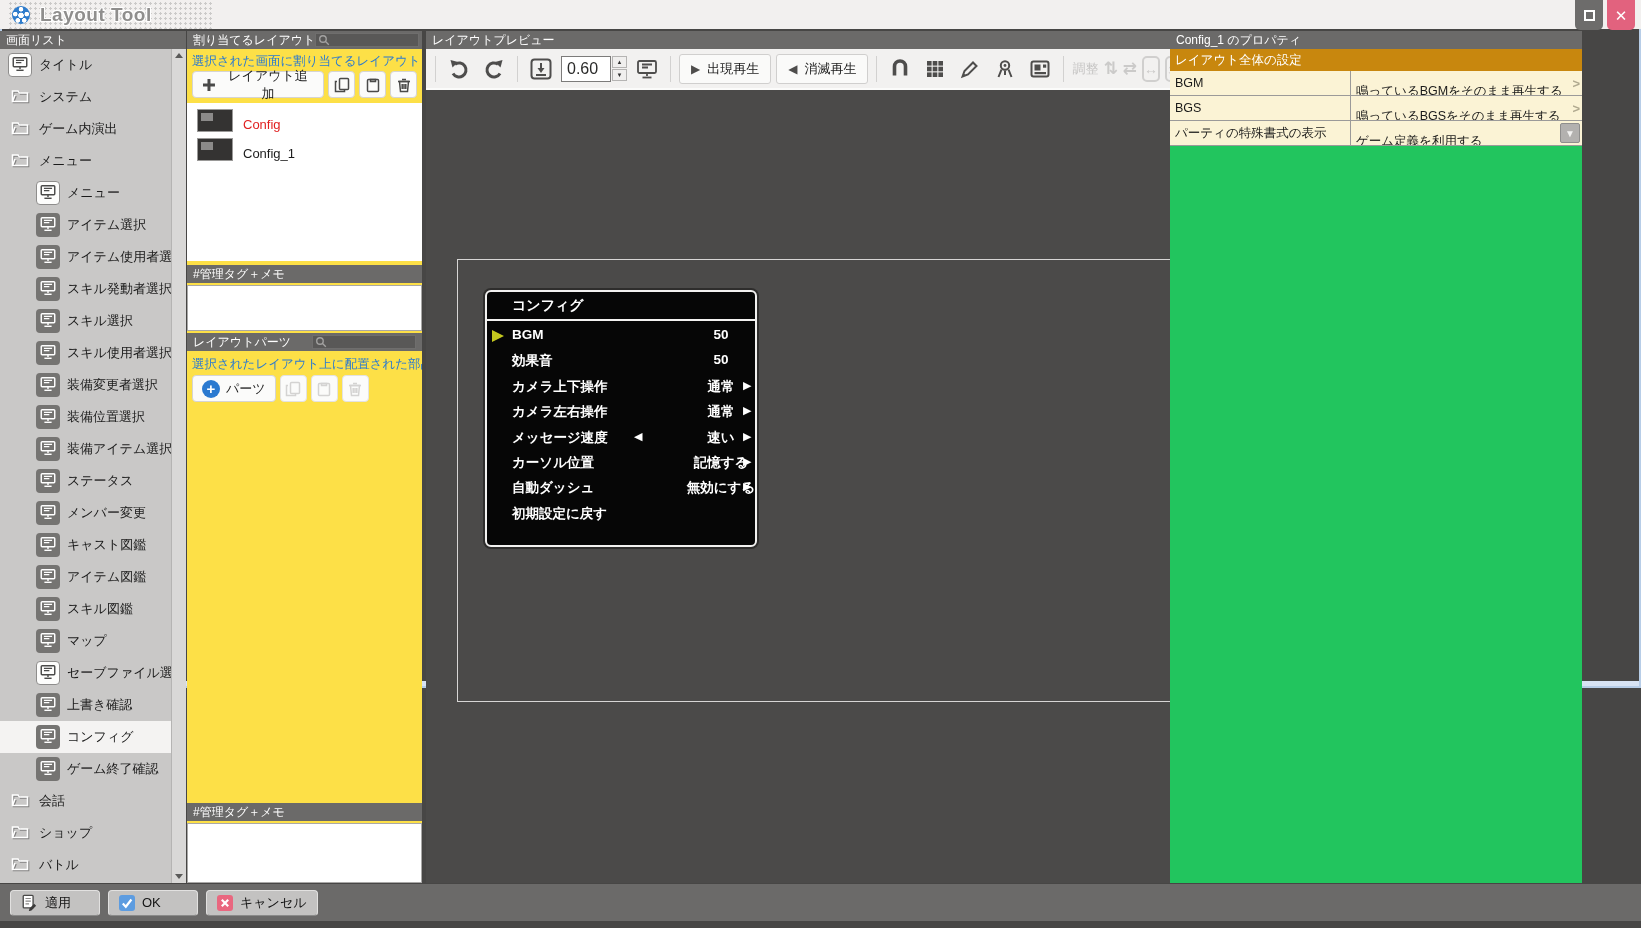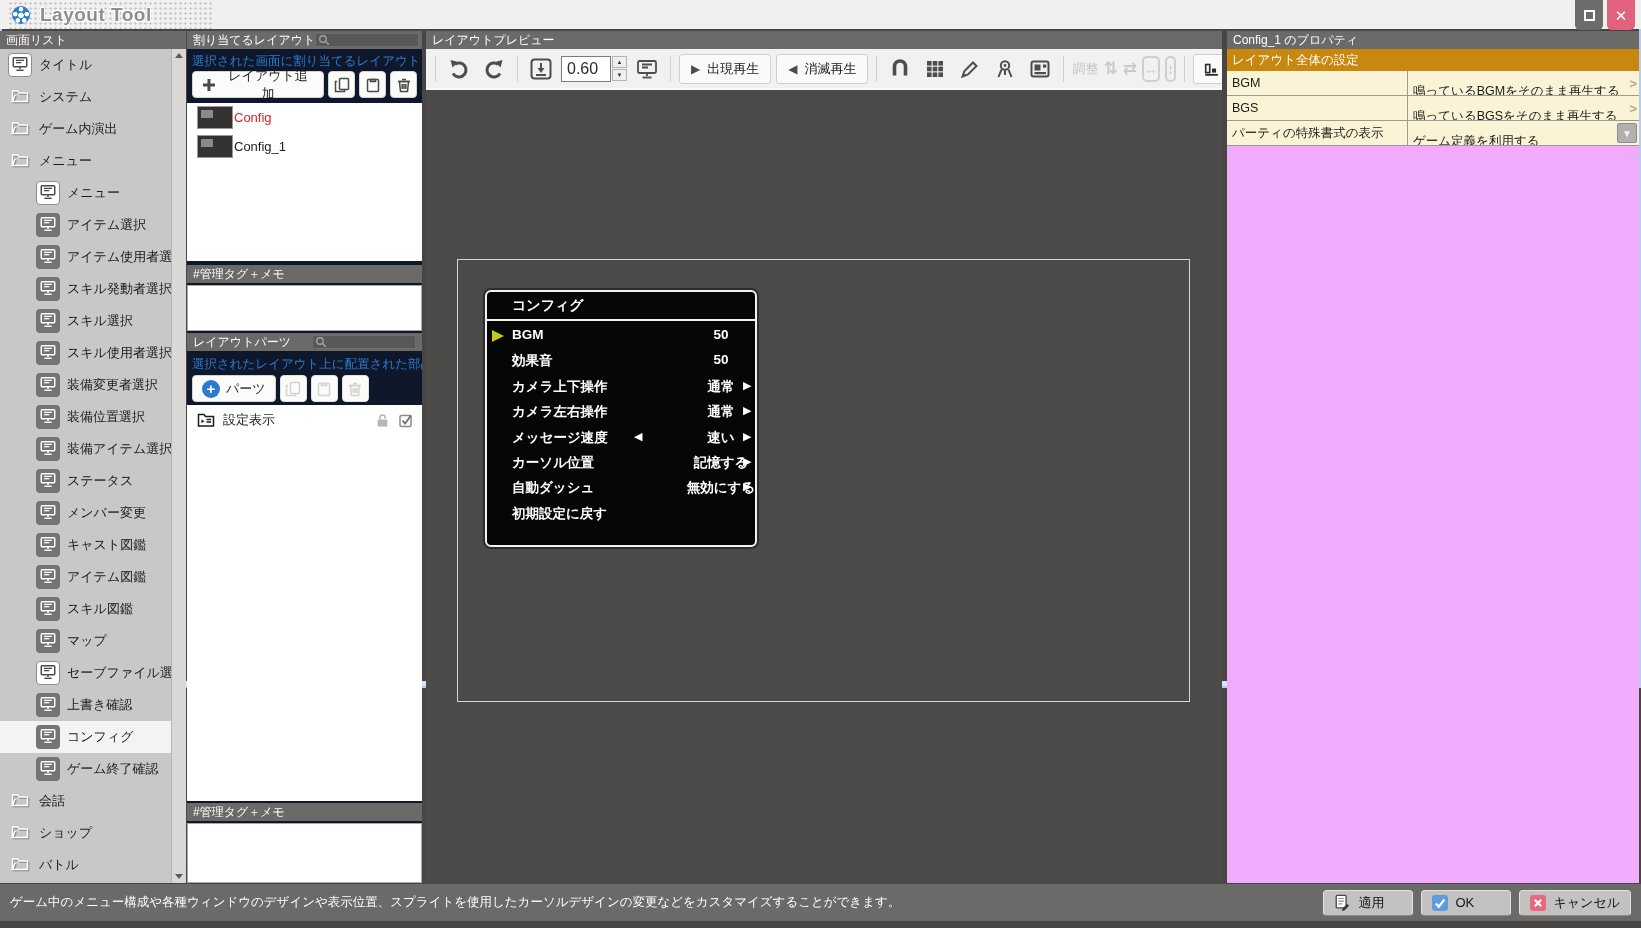--- a/index.html
+++ b/index.html
@@ -18,21 +18,21 @@
   radial-gradient(circle 2px at 68% 80%,#fff 2px,transparent 2.6px),
   radial-gradient(circle 2.5px at 50% 52%,#fff 2.5px,transparent 3px),#2e7ccc}
 .title-text{font-size:19px;font-weight:bold;color:#8f8e8d;letter-spacing:.5px;
   text-shadow:1px 1px 0 #fff,-1px -1px 0 #fff,1px -1px 0 #fff,-1px 1px 0 #fff}
 .winbtns{position:absolute;top:0;right:6px;display:flex;gap:4px}
 .winbtn{width:28px;height:30px;border-radius:0 0 5px 5px;display:flex;align-items:center;justify-content:center;cursor:pointer}
 .winbtn.max{background:#6d6c6b}.winbtn.close{background:#e2627e}
 .max-glyph{width:11px;height:11px;border:2px solid #fff}
 .close-glyph{color:#fff;font-weight:bold;font-size:15px;line-height:1}
 
-.panel{position:absolute;top:31px;height:852px;background:#0f172a;overflow:hidden}
+.panel{position:absolute;top:31px;height:852px;background:#fde047;overflow:hidden}
 .phead{height:18px;background:#6b6a69;color:#fff;font-size:12px;display:flex;align-items:center;padding:0 6px;white-space:nowrap}
 .search{margin-left:auto;width:104px;height:14px;background:#595857;border:1px solid #6f6e6d;display:flex;align-items:center;padding:0 2px;gap:2px}
 .search input{flex:1;min-width:0;background:transparent;border:0;outline:0;color:#ddd;font-size:10px}
 
 #sidebar{left:0;width:186px;background:#c9c8c7}
 .slist{position:absolute;top:18px;left:0;right:15px;bottom:0}
 .sitem{height:32px;display:flex;align-items:center;gap:7px;padding-left:8px;font-size:13px;color:#1b1b1b;white-space:nowrap;cursor:pointer}
 .sitem.indent{padding-left:36px}
 .sitem.selected{background:#f4f3f2;width:186px}
 .sicon{width:24px;height:24px;border-radius:4px;display:flex;align-items:center;justify-content:center;flex:0 0 auto}
@@ -47,21 +47,21 @@
 .sec{position:absolute;left:0;right:0}
 .note{color:var(--accent-blue);font-size:12.5px;padding:3px 5px;white-space:nowrap;overflow:hidden}
 .mtoolbar{display:flex;align-items:center;gap:4px;padding:0 5px}
 .btn{display:inline-flex;align-items:center;justify-content:center;gap:6px;background:#fbfbfa;border:1px solid #d5d4d3;border-radius:4px;height:27px;font-size:13px;color:#1c1c1c;padding:0 9px;cursor:pointer}
 .btn.iconbtn{width:27px;padding:0}
 .btn.disabled{border-color:#e3e2e1;cursor:default}
 .btn.disabled svg{stroke:#d4d3d2}
 .btn svg{stroke:#4a4a49}
 .plus-circle{width:18px;height:18px;border-radius:50%;background:var(--accent-blue);color:#fff;display:flex;align-items:center;justify-content:center;font-weight:bold;font-size:15px;line-height:1}
 .wlist{background:#fff;overflow:hidden}
-.lrow{height:29px;display:flex;align-items:center;padding-left:10px;gap:1px;font-size:13px;color:#1c1c1c;cursor:pointer}
+.lrow{height:29px;display:flex;align-items:flex-end;padding-left:10px;gap:10px;font-size:13px;color:#1c1c1c;cursor:pointer}
 .lrow:nth-child(3){background:#f1f0ef}
 .lrow.selected{background:#fff}
 .lrow.selected .lname{color:var(--selected-red)}
 .thumb{width:36px;height:23px;border:1px solid #9a9998;flex:0 0 auto;
   background:linear-gradient(#8b8a89,#8b8a89) 3px 3px/12px 8px no-repeat,#343332}
 .memo-ta{position:absolute;left:0;right:0;top:0;bottom:0;width:100%;height:100%;border:1px solid #a9a8a7;resize:none;outline:0;background:#fff}
 .prow2{height:30px;display:flex;align-items:center;gap:8px;padding:0 8px 0 10px;font-size:13px;color:#1c1c1c}
 .prow2 .spacer{flex:1}
 
 #preview{left:426px;width:796px}
@@ -85,21 +85,21 @@
 .gwin{position:absolute;left:59px;top:200px;width:272px;height:257px;background:#060606;border:2px solid #f2f1f0;border-radius:6px;box-shadow:0 0 0 2px #2e2d2c}
 .gtitle{height:29px;display:flex;align-items:center;padding-left:25px;color:#fff;font-weight:bold;font-size:14px;border-bottom:2px solid #f2f1f0}
 .grows{position:absolute;top:31px;left:0;right:0}
 .grow{position:relative;height:25.4px;color:#fff;font-weight:bold;font-size:13.5px}
 .glabel{position:absolute;left:25px;top:4px;white-space:nowrap}
 .gvalue{position:absolute;left:168px;width:132px;text-align:center;top:4px;white-space:nowrap}
 .gcursor{position:absolute;left:5px;top:7px;width:0;height:0;border:6px solid transparent;border-left:12px solid var(--cursor-yellow);border-right:0}
 .garrowL{position:absolute;left:147px;top:5px;font-size:11px}
 .garrowR{position:absolute;left:256px;top:5px;font-size:11px}
 
-#rightpanel{left:1227px;width:412px;background:#f0abfc}
+#rightpanel{left:1170px;width:412px;background:#22c55e}
 .gold{height:21px;background:var(--gold);color:#fff;font-size:12.5px;display:flex;align-items:center;padding:11px 5px}
 .prop-row{display:flex;height:25px;border-bottom:1px solid #9b9a99;background:var(--cream);font-size:12.5px;color:#1a1a19}
 .prop-name{width:181px;border-right:1px solid #9b9a99;display:flex;align-items:center;padding:0 5px;white-space:nowrap;overflow:hidden}
 .prop-value{flex:1;position:relative;display:flex;align-items:center;padding:17px 16px 0 5px;white-space:nowrap;overflow:hidden}
 .chev{position:absolute;right:2px;top:5px;color:#b0a98f;font-size:13px;font-weight:bold}
 .dropbtn{position:absolute;right:2px;top:2px;width:20px;height:20px;background:#b3b1af;border:1px solid #8f8e8d;border-radius:2px;color:#f2f1f0;font-size:10px;display:flex;align-items:center;justify-content:center;cursor:pointer}
 
 .statusbar{position:absolute;left:0;right:0;top:884px;height:37px;background:#6b6a69;display:flex;align-items:center;padding:0 10px;gap:8px}
 .status-msg{color:#fff;font-size:12.5px;flex:1;white-space:nowrap;overflow:hidden}
 .sbtn{height:26px;min-width:90px;background:#c3c2c1;border:1px solid #e2e1e0;border-bottom-color:#8a8a89;border-radius:4px;display:flex;align-items:center;gap:7px;padding:0 10px;font-size:13px;color:#141414;cursor:pointer}
@@ -574,40 +574,20 @@
           </svg>
       </button>
       <button class="btn iconbtn disabled">
         <svg width="16" height="16" viewBox="0 0 16 16" fill="none" stroke-width="1.5">
             <path d="M3.5 4.5h9l-1 10h-7z"></path>
             <path d="M2 4.5h12M6 2.5h4"></path>
             <path d="M6.2 7v5M8 7v5M9.8 7v5"></path>
           </svg>
       </button>
     </div>
-    <div class="wlist sec" style="top:374px;height:396px">
-
-    <div class="prow2">
-          <svg width="18" height="18" viewBox="0 0 18 18">
-            <path d="M1.5 15V3.5h5.5L8.5 5.5H16.5V15z" fill="none" stroke="#1c1c1b" stroke-width="1.5"></path>
-            <path d="M4.5 8.2l2.8 2L4.5 12.3z" fill="#1c1c1b"></path>
-            <path d="M9.5 8.5h4.5M9.5 11h4.5" stroke="#1c1c1b" stroke-width="1.3"></path>
-          </svg>
-          <span>設定表示</span>
-          <span class="spacer"></span>
-          <svg width="15" height="15" viewBox="0 0 16 16">
-            <rect x="2.8" y="7" width="10.4" height="7.5" rx="1" fill="#b7b6b5"></rect>
-            <path d="M5.3 7V4.8a2.7 2.7 0 0 1 5.4 0V5.8" fill="none" stroke="#b7b6b5" stroke-width="1.8"></path>
-          </svg>
-          <svg width="16" height="16" viewBox="0 0 16 16">
-            <rect x="2" y="3.5" width="11" height="11" rx="1.5" fill="#fff" stroke="#8c8b8a" stroke-width="1.5"></rect>
-            <path d="M4.5 8.5l2.6 3L13 3.5" fill="none" stroke="#6f6e6d" stroke-width="1.8"></path>
-          </svg>
-        </div>
-      </div>
     <div class="phead sec" style="top:772px">
         <span>#管理タグ＋メモ</span>
       </div>
     <div class="sec" style="top:792px;height:60px">
       <textarea class="memo-ta" style=""></textarea>
     </div>
   </div>
 
   <div id="preview" class="panel">
     <div class="phead">
@@ -817,21 +797,20 @@
           <div class="prop-value">
             <span>ゲーム定義を利用する</span>
 
             <span class="dropbtn">▼</span>
           </div>
         </div>
       </div>
   </div>
 
   <div class="statusbar">
-    <div class="status-msg">ゲーム中のメニュー構成や各種ウィンドウのデザインや表示位置、スプライトを使用したカーソルデザインの変更などをカスタマイズすることができます。</div>
     <button class="sbtn">
       <svg width="17" height="17" viewBox="0 0 19 19">
           <rect x="2.5" y="1.5" width="11" height="14" rx="1" fill="#fff" stroke="#4a4a49" stroke-width="1.5"></rect>
           <path d="M5 5h6M5 8h6M5 11h4" stroke="#8a8988" stroke-width="1.2"></path>
           <path d="M9.5 16.2l5.2-5.2 2.2 2.2-5.2 5.2-3 .8z" fill="#3c3b3a"></path>
         </svg>
       <span>適用</span>
     </button>
     <button class="sbtn">
       <svg width="16" height="16" viewBox="0 0 16 16">

